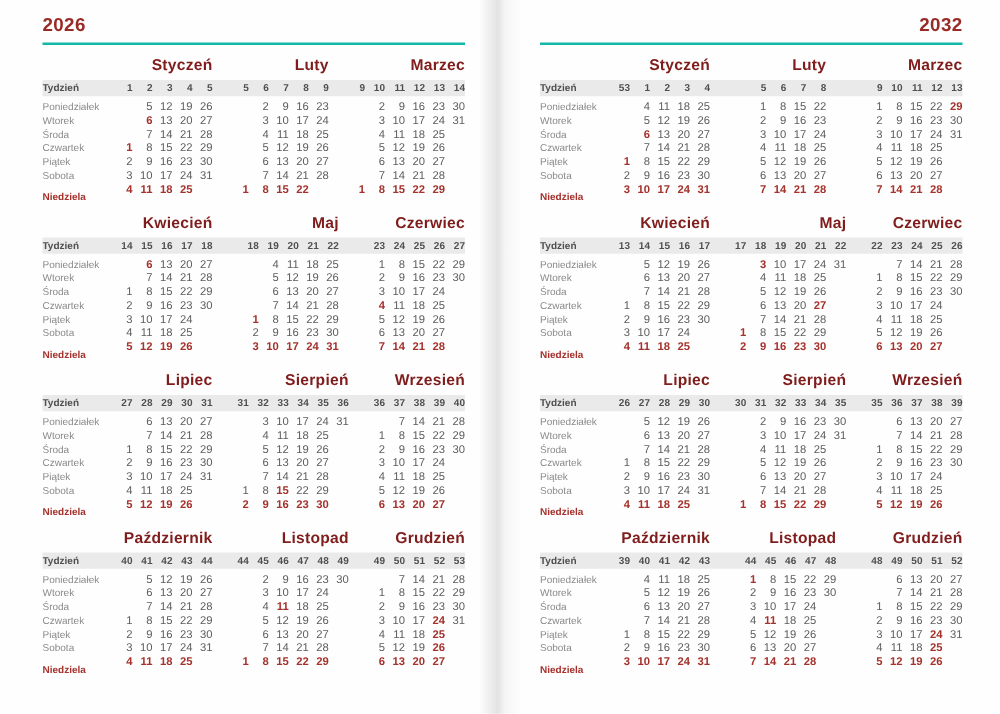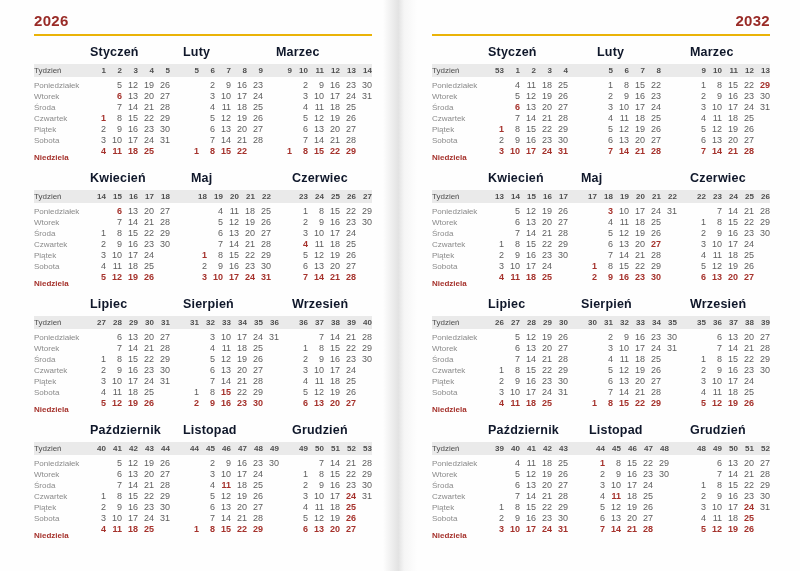--- a/index.html
+++ b/index.html
@@ -3,38 +3,38 @@
 <meta charset="utf-8">
 <style>
   html,body{margin:0;padding:0;background:#ffffff;}
   body{width:800px;height:571px;overflow:hidden;font-family:"Liberation Sans",sans-serif;}
   .book{position:relative;width:800px;height:571px;display:flex;background:#fefefe;}
   .gutter{position:absolute;left:383px;top:0;width:34px;height:571px;pointer-events:none;
     background:linear-gradient(to right,rgba(130,130,130,0) 0%,rgba(130,130,130,0.22) 45%,rgba(170,170,170,0.10) 62%,rgba(255,255,255,0) 100%);}
   .page{width:400px;box-sizing:border-box;}
   .page.left{padding:12px 28px 0 34px;}
   .page.right{padding:12px 30px 0 32px;}
-  .year-row{border-bottom:2px solid #eab308;padding-bottom:4px;margin-bottom:4px;}
+  .year-row{border-bottom:2px solid #14b8a6;padding-bottom:4px;margin-bottom:4px;}
   .year{font-size:15px;font-weight:700;color:#992b27;letter-spacing:0.3px;}
   .page.right .year-row{text-align:right;}
   .qrow{margin-top:14px;}
   .qrow:first-child{margin-top:9px;}
   .line{display:flex;align-items:center;height:11px;line-height:11px;}
   .line.titles{height:15px;line-height:15px;margin-bottom:4px;}
   .line.hdr{height:13px;line-height:13px;background:#eaeaea;margin-bottom:3px;}
   .lbl{width:56px;flex-shrink:0;font-size:8px;color:#8a8a8a;white-space:nowrap;overflow:hidden;}
-  .lbl.wk{font-weight:400;color:#4f4f4f;}
+  .lbl.wk{font-weight:700;color:#4f4f4f;}
   .lbl.red{color:#a5322c;font-weight:700;margin-top:12px;}
   .marea{flex:1;display:flex;justify-content:space-between;}
   .mblock{display:flex;}
   .cell{width:16px;text-align:right;font-size:9px;}
   .wnum{font-size:8px;font-weight:700;color:#4f4f4f;}
   .dnum{color:#5d5d5d;}
   .dnum.red{color:#a5322c;font-weight:700;}
-  .mtitle{font-size:12.5px;font-weight:700;color:#0f172a;text-align:left;letter-spacing:0.2px;}
+  .mtitle{font-size:12.5px;font-weight:700;color:#7f1d1d;text-align:right;letter-spacing:0.2px;}
 </style>
 </head>
 <body>
 
 <div class="book">
   <div class="page left">
     <div class="year-row">
       <span class="year">2026</span>
     </div>
     <div class="qgrid">

